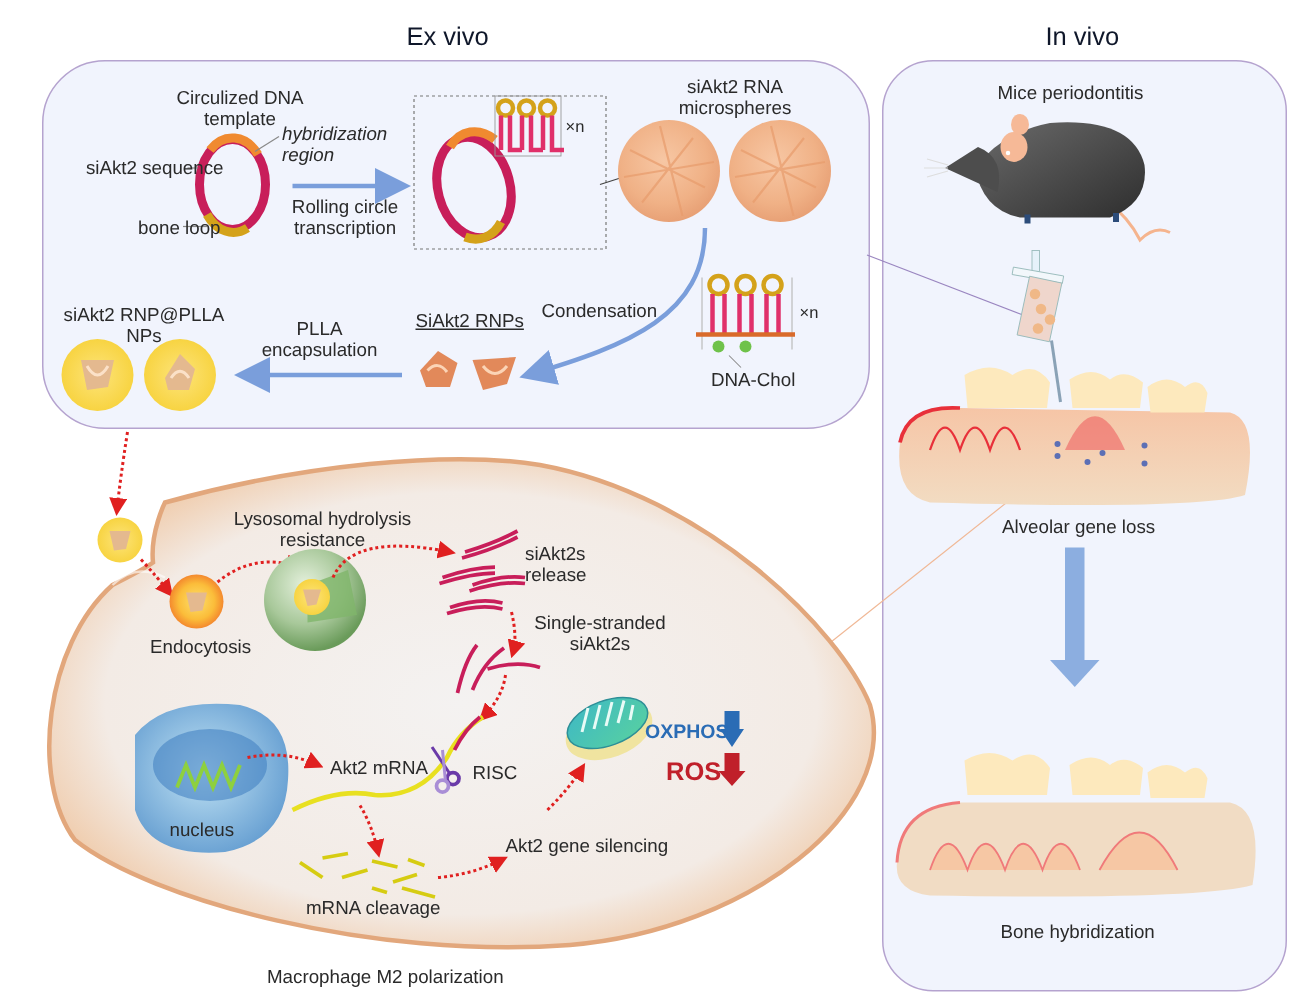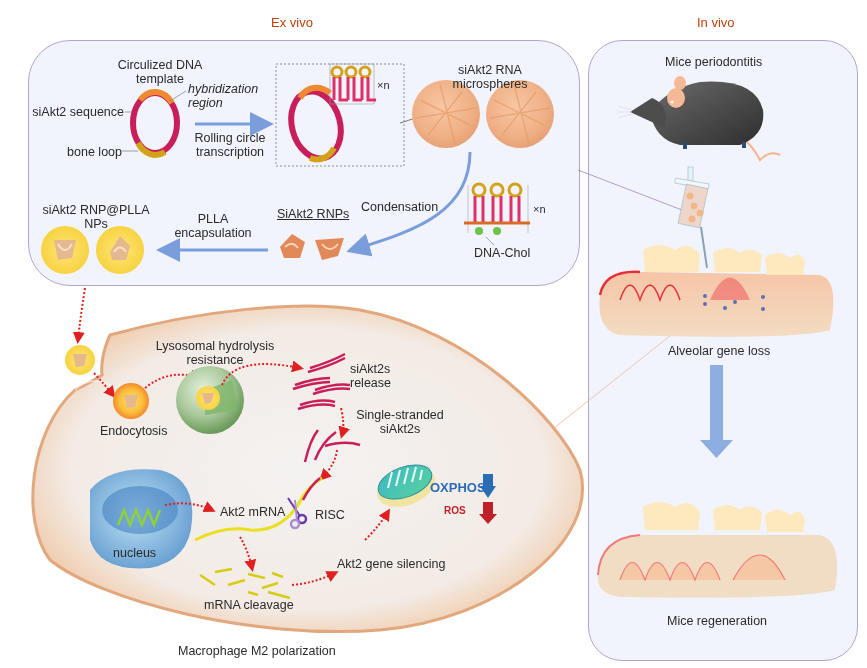--- a/index.html
+++ b/index.html
@@ -1,26 +1,26 @@
 <!DOCTYPE html>
 <html><head>
 <meta charset="utf-8">
 <style>
   html, body { margin: 0; padding: 0; background: #ffffff; }
   body { width: 867px; height: 668px; position: relative; overflow: hidden;
          font-family: "Liberation Sans", "DejaVu Sans", sans-serif; color: #222; }
   .lbl { position: absolute; font-size: 12.5px; line-height: 14px; color: #2a2a2a; text-align: center; white-space: nowrap; }
-  .lbl.left { text-align: right; }
-  .sec { position: absolute; font-size: 13px; color: #c2410c; }
+  .lbl.left { text-align: right; padding-left: 25px; }
+  .sec { position: absolute; font-size: 17px; color: #0f172a; }
   .panel { position: absolute; background: #f1f4fd; border: 1.2px solid #b5a3cf; }
   #exvivo { left: 28px; top: 40px; width: 550px; height: 244px; border-radius: 42px; }
   #invivo { left: 588px; top: 40px; width: 268px; height: 619px; border-radius: 34px; }
   svg.art { position: absolute; left: 0; top: 0; }
   .oxphos { position: absolute; font-weight: bold; font-size: 13px; color: #2a6cb5; }
-  .ros { position: absolute; font-weight: bold; font-size: 10px; color: #c0202a; }
+  .ros { position: absolute; font-weight: bold; font-size: 17px; color: #c0202a; }
 </style>
 </head>
 <body>
 
 <div id="exvivo" class="panel"></div>
 <div id="invivo" class="panel"></div>
 
 <div class="sec" style="left:271px; top:15px;">Ex vivo</div>
 <div class="sec" style="left:697px; top:15px;">In vivo</div>
 
@@ -302,21 +302,21 @@
   <div>hybridization</div>
   <div>region</div>
 </div>
 <div class="lbl left" style="left:30px; top:105px; width:94px;">siAkt2 sequence</div>
 <div class="lbl left" style="left:40px; top:145px; width:82px;">bone loop</div>
 <div class="lbl" style="left:190px; top:131px; width:80px;">
   <div>Rolling circle</div>
   <div>transcription</div>
 </div>
 <div class="lbl" style="left:377px; top:78px; font-size:11px;">×n</div>
-<div class="lbl" style="left:440px; top:63px; width:100px;text-align:center;">
+<div class="lbl" style="left:440px; top:51px; width:100px;text-align:center;">
   <div>siAkt2 RNA</div>
   <div>microspheres</div>
 </div>
 <div class="lbl" style="left:361px; top:200px;">Condensation</div>
 <div class="lbl" style="left:533px; top:202px; font-size:11px;">×n</div>
 <div class="lbl" style="left:474px; top:246px;">DNA-Chol</div>
 <div class="lbl" style="left:277px; top:207px;text-decoration:underline;">SiAkt2 RNPs</div>
 <div class="lbl" style="left:173px; top:212px; width:80px;">
   <div>PLLA</div>
   <div>encapsulation</div>
@@ -343,13 +343,13 @@
 <div class="lbl" style="left:220px; top:505px;">Akt2 mRNA</div>
 <div class="lbl" style="left:315px; top:508px;">RISC</div>
 <div class="lbl" style="left:204px; top:598px;">mRNA cleavage</div>
 <div class="lbl" style="left:337px; top:557px;">Akt2 gene silencing</div>
 <div class="oxphos" style="left:430px; top:480px;">OXPHOS</div>
 <div class="ros" style="left:444px; top:505px;">ROS</div>
 <div class="lbl" style="left:178px; top:644px;">Macrophage M2 polarization</div>
 
 <div class="lbl" style="left:665px; top:55px;">Mice periodontitis</div>
 <div class="lbl" style="left:668px; top:344px;">Alveolar gene loss</div>
-<div class="lbl" style="left:667px; top:614px;">Mice regeneration</div>
+<div class="lbl" style="left:667px; top:614px;">Bone hybridization</div>
 
 </body></html>

